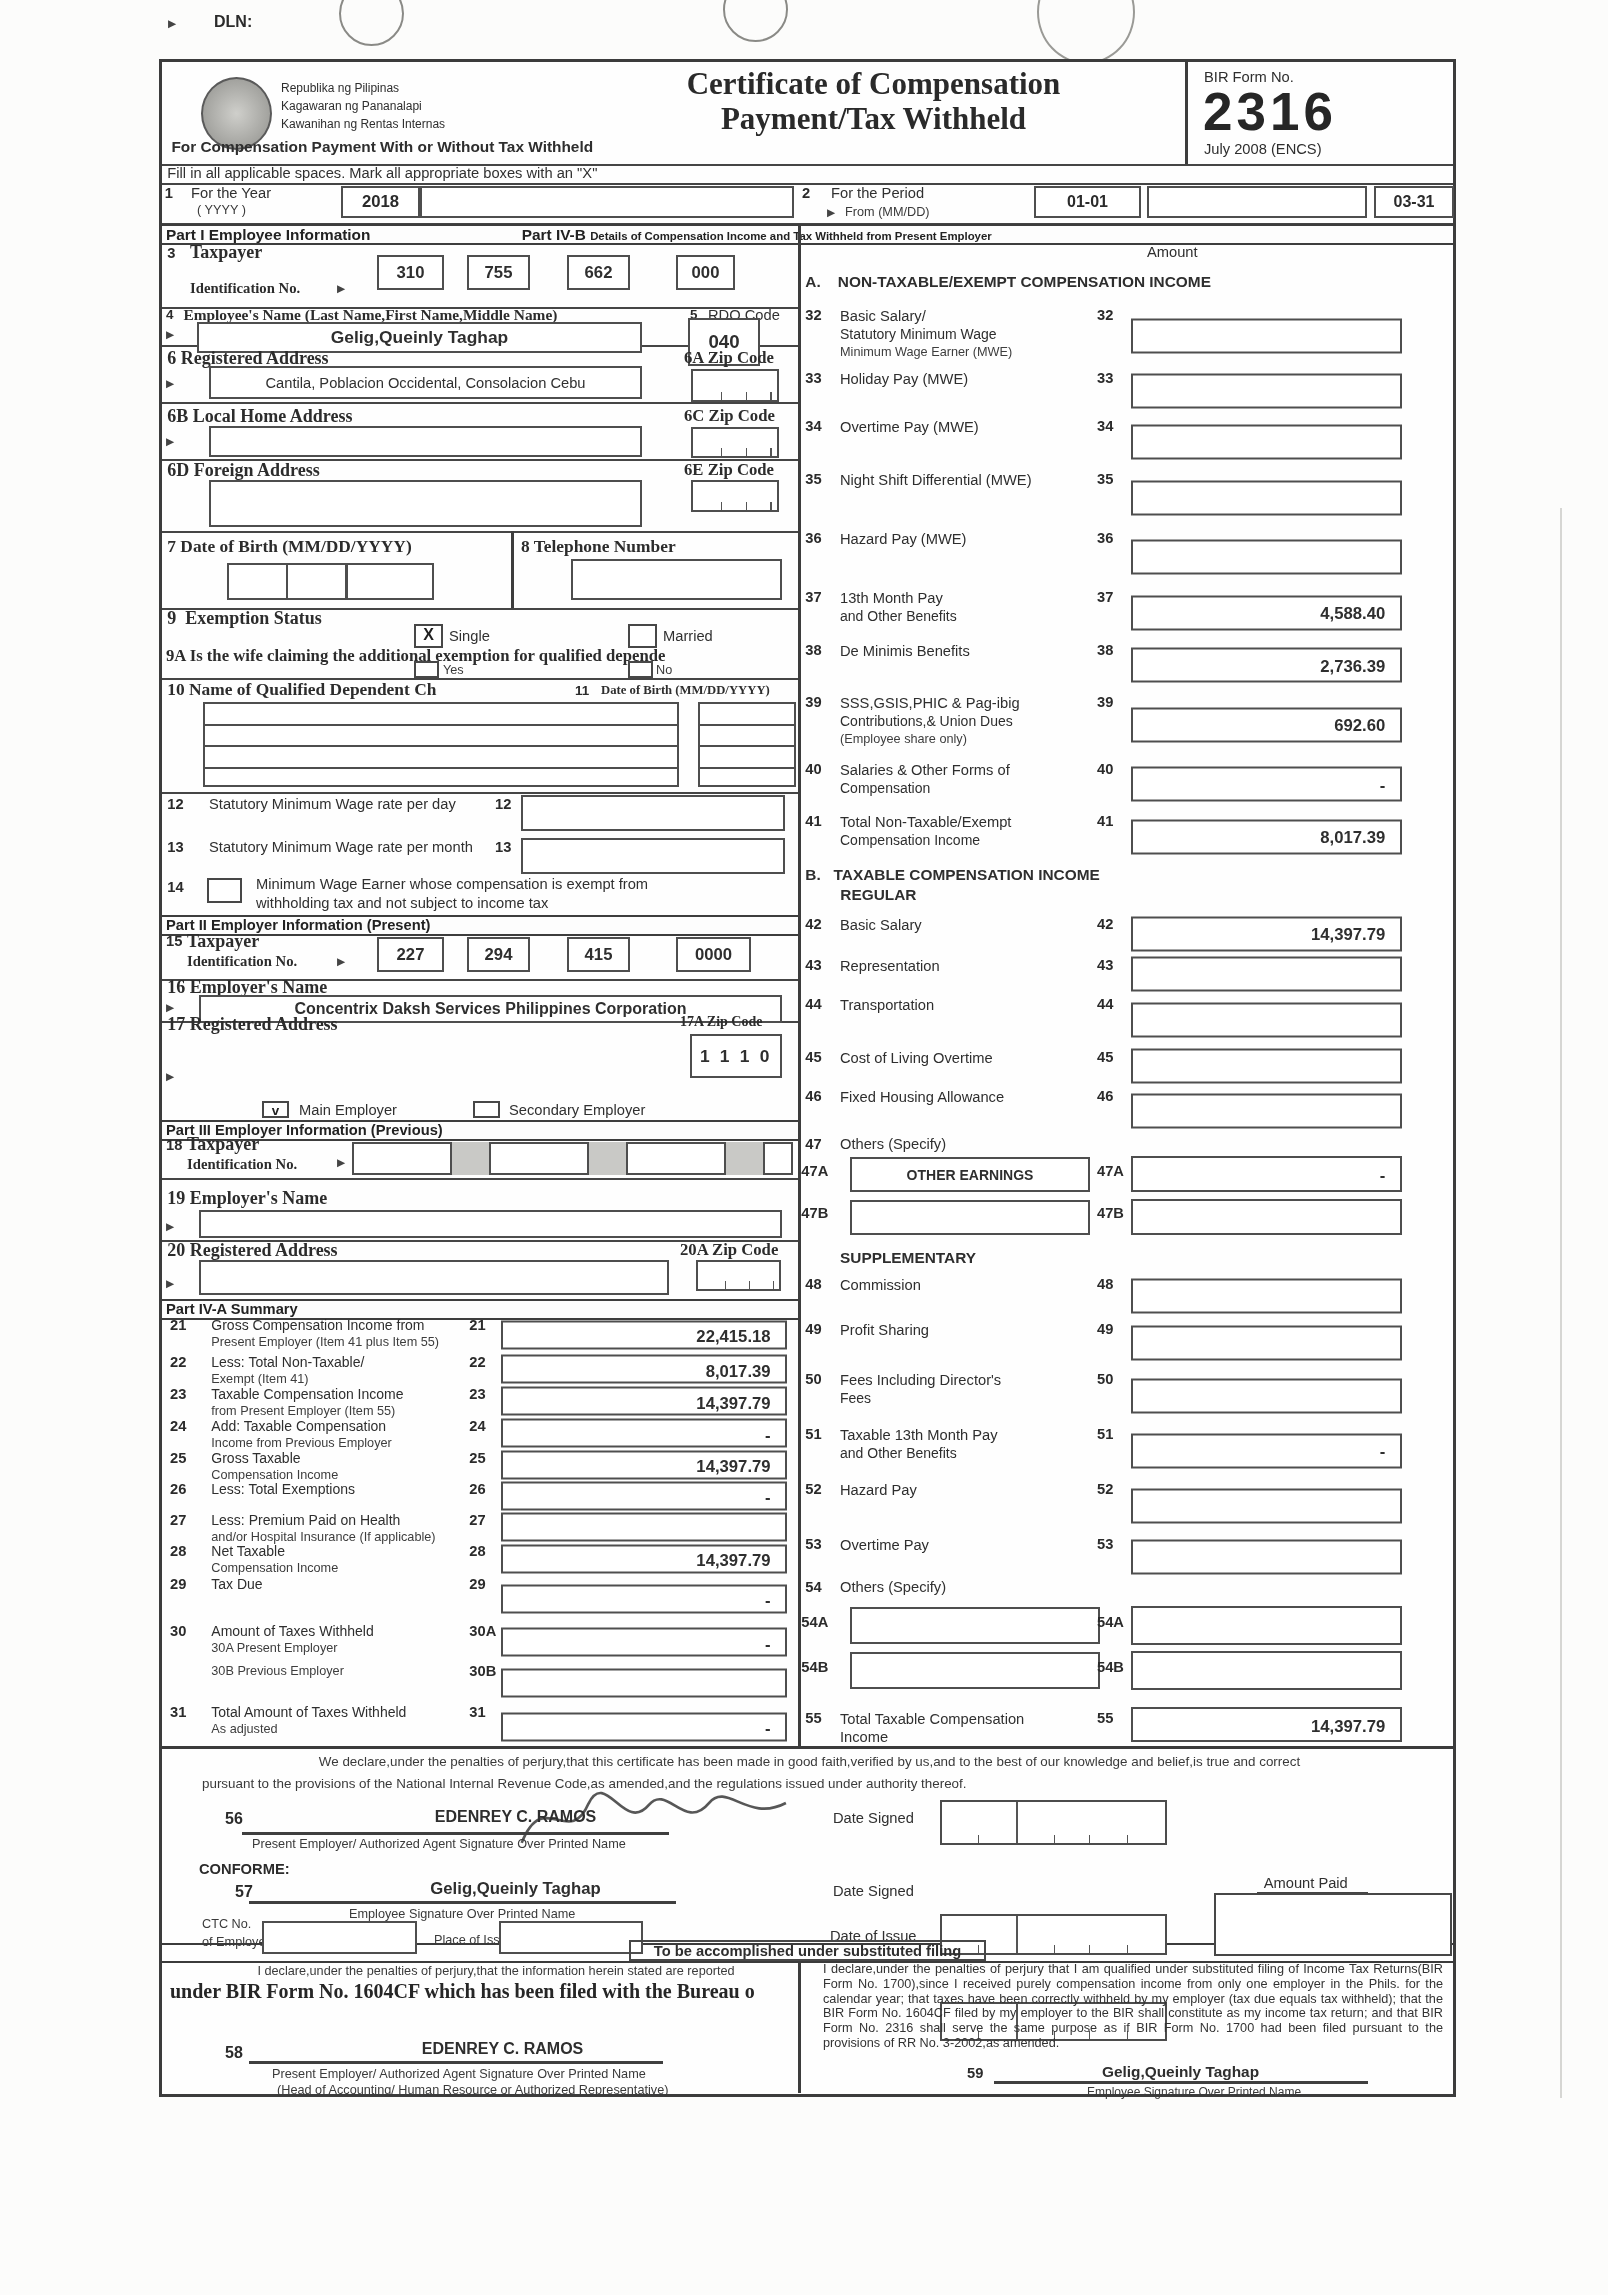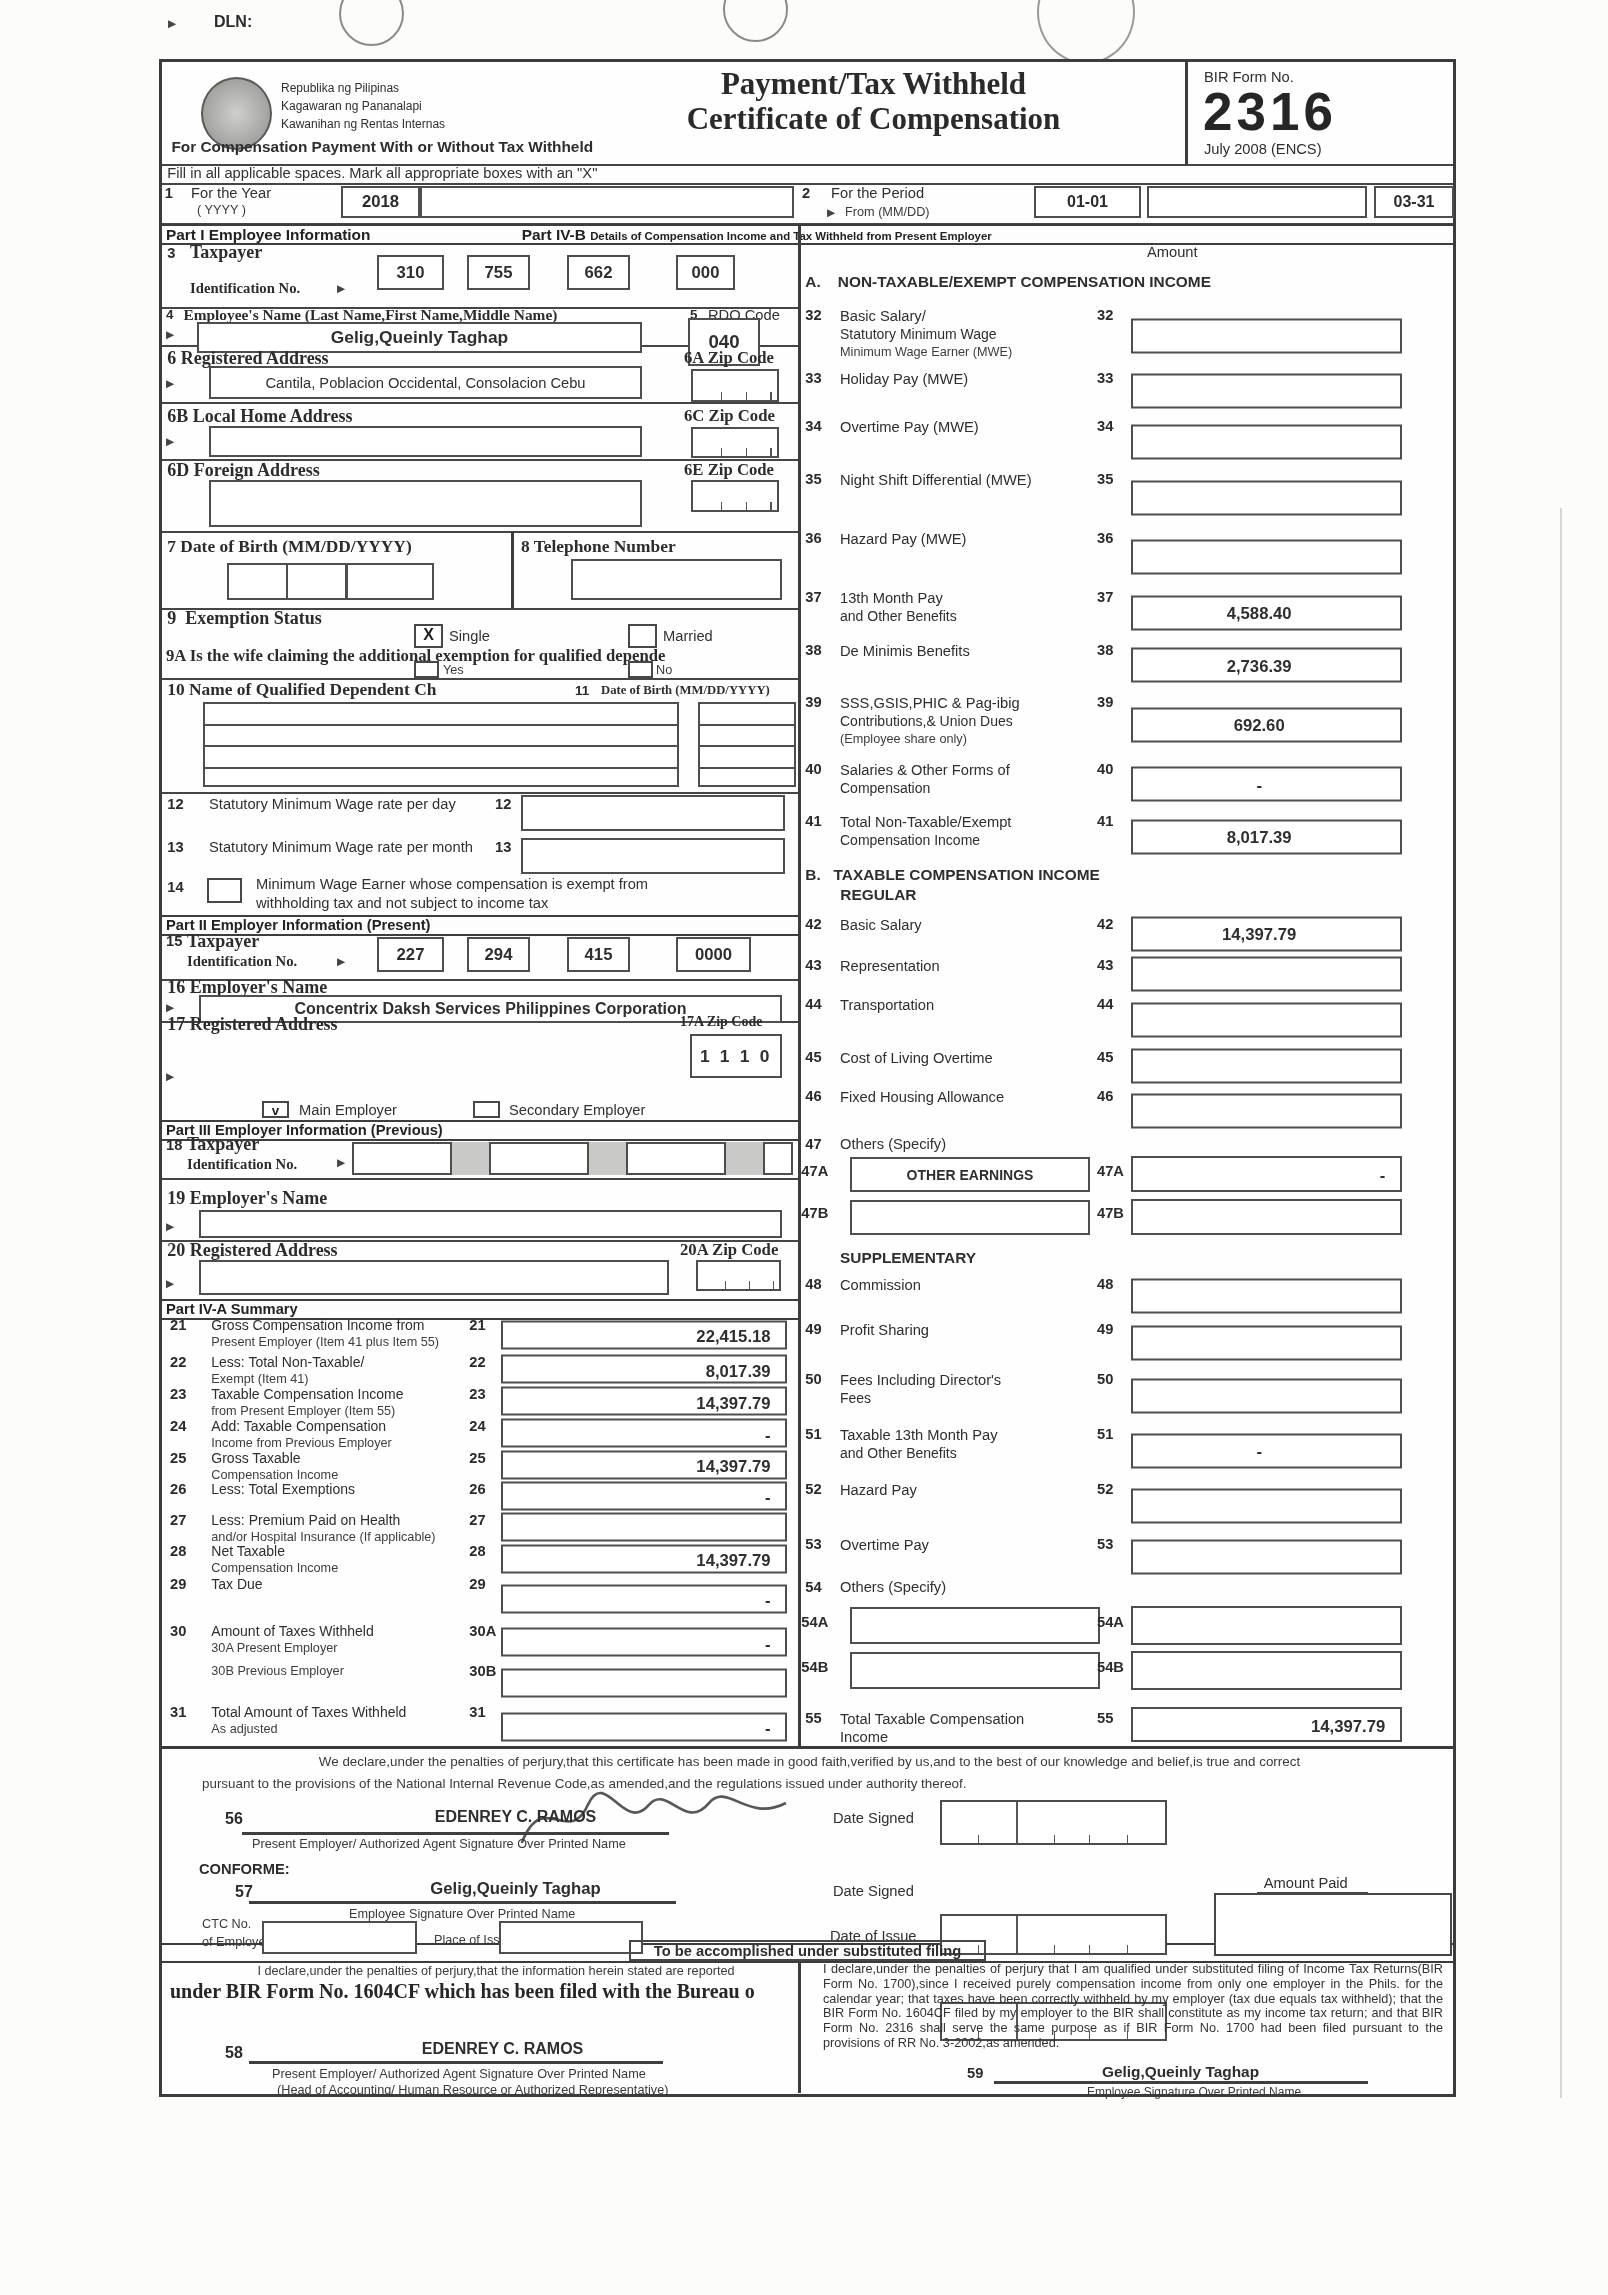--- a/index.html
+++ b/index.html
@@ -52,21 +52,21 @@
   .rowsS div.rrow:nth-of-type(1){height:45px}.rowsS div.rrow:nth-of-type(2){height:50px}
   .rowsS div.rrow:nth-of-type(3){height:55px}.rowsS div.rrow:nth-of-type(4){height:55px}
   .rowsS div.rrow:nth-of-type(5){height:55px}.rowsS div.rrow:nth-of-type(6){height:47px}
   .rrow{position:relative;}
   .rrow .rno{position:absolute;left:5.3px;top:2.7px;}
   .rrow .rlb{position:absolute;left:40px;top:2.7px;width:240px;font:14.7px "Liberation Sans",sans-serif;line-height:18px;}
   .rrow .rlb .sub{display:block;font-size:14px;}
   .rrow .rlb .sub2{display:block;font-size:12.7px;color:#3d3d3d;}
   .rrow .rno2{position:absolute;left:297px;top:2.7px;}
   .rrow .rbox{position:absolute;left:331px;top:50%;transform:translateY(-50%);width:271px;height:35px;}
-  .rrow .rval{display:block;text-align:center;padding:6.7px 14.7px 0 0;font-style:normal;}
+  .rrow .rval{display:block;text-align:right;padding:6.7px 14.7px 0 0;font-style:normal;}
   .zipbox{position:relative;border:2px solid #4e4e4e;background:#fff;box-sizing:border-box;}
   .dseg{position:relative;border:2px solid #4c4c4c;background:#fff;box-sizing:border-box;}
   .sigline{position:absolute;height:3.3px;background:#3f3f3f;}
   .hole{position:absolute;border:2px solid #8a8a86;border-radius:50%;background:#fcfcfb;}
   .shade{background:#c9c9c6;}
   .serifbig{font-family:"Liberation Serif",serif;font-weight:bold;}
 </style>
 </head>
 <body>
 
@@ -83,22 +83,22 @@
 
     <div class="a rowsec" style="left:0;top:0;width:100%;height:102px">
       <div class="a" style="left:39px;top:14.7px;width:67px;height:69px;border:2.7px solid #5a5a5a;border-radius:50%;background:radial-gradient(#cfcfcb,#8f8f8b)"></div>
       <div class="a" style="left:119px;top:17.4px;font-size:12px;line-height:18px">
         <div>Republika ng Pilipinas</div>
         <div>Kagawaran ng Pananalapi</div>
         <div>Kawanihan ng Rentas Internas</div>
       </div>
       <div class="a" style="left:9.4px;top:76px;font:bold 15.4px 'Liberation Sans',sans-serif">For Compensation Payment With or Without Tax Withheld</div>
       <div class="a serifbig" style="left:401px;top:4px;width:621px;text-align:center;font-size:31px;line-height:35px;color:#2a2a2a">
+        <div>Certificate of Compensation</div>
         <div>Payment/Tax Withheld</div>
-        <div>Certificate of Compensation</div>
       </div>
       <div class="a" style="left:1023px;top:0;width:2.7px;height:102px;background:#3d3d3d"></div>
       <div class="a" style="left:1042px;top:6.7px;font-size:14.7px">BIR Form No.</div>
       <div class="a" style="left:1041px;top:18.7px;font:bold 53px 'Liberation Sans',sans-serif;letter-spacing:4px;color:#262626">2316</div>
       <div class="a" style="left:1042px;top:79px;font-size:14.7px">July 2008 (ENCS)</div>
     </div>
 
     <div class="a" style="left:0;top:102px;width:100%;height:18.7px;border-bottom:2px solid #444">
       <span class="a lbl" style="left:5.3px;top:1.3px">Fill in all applicable spaces. Mark all appropriate boxes with an "X"</span>
     </div>

